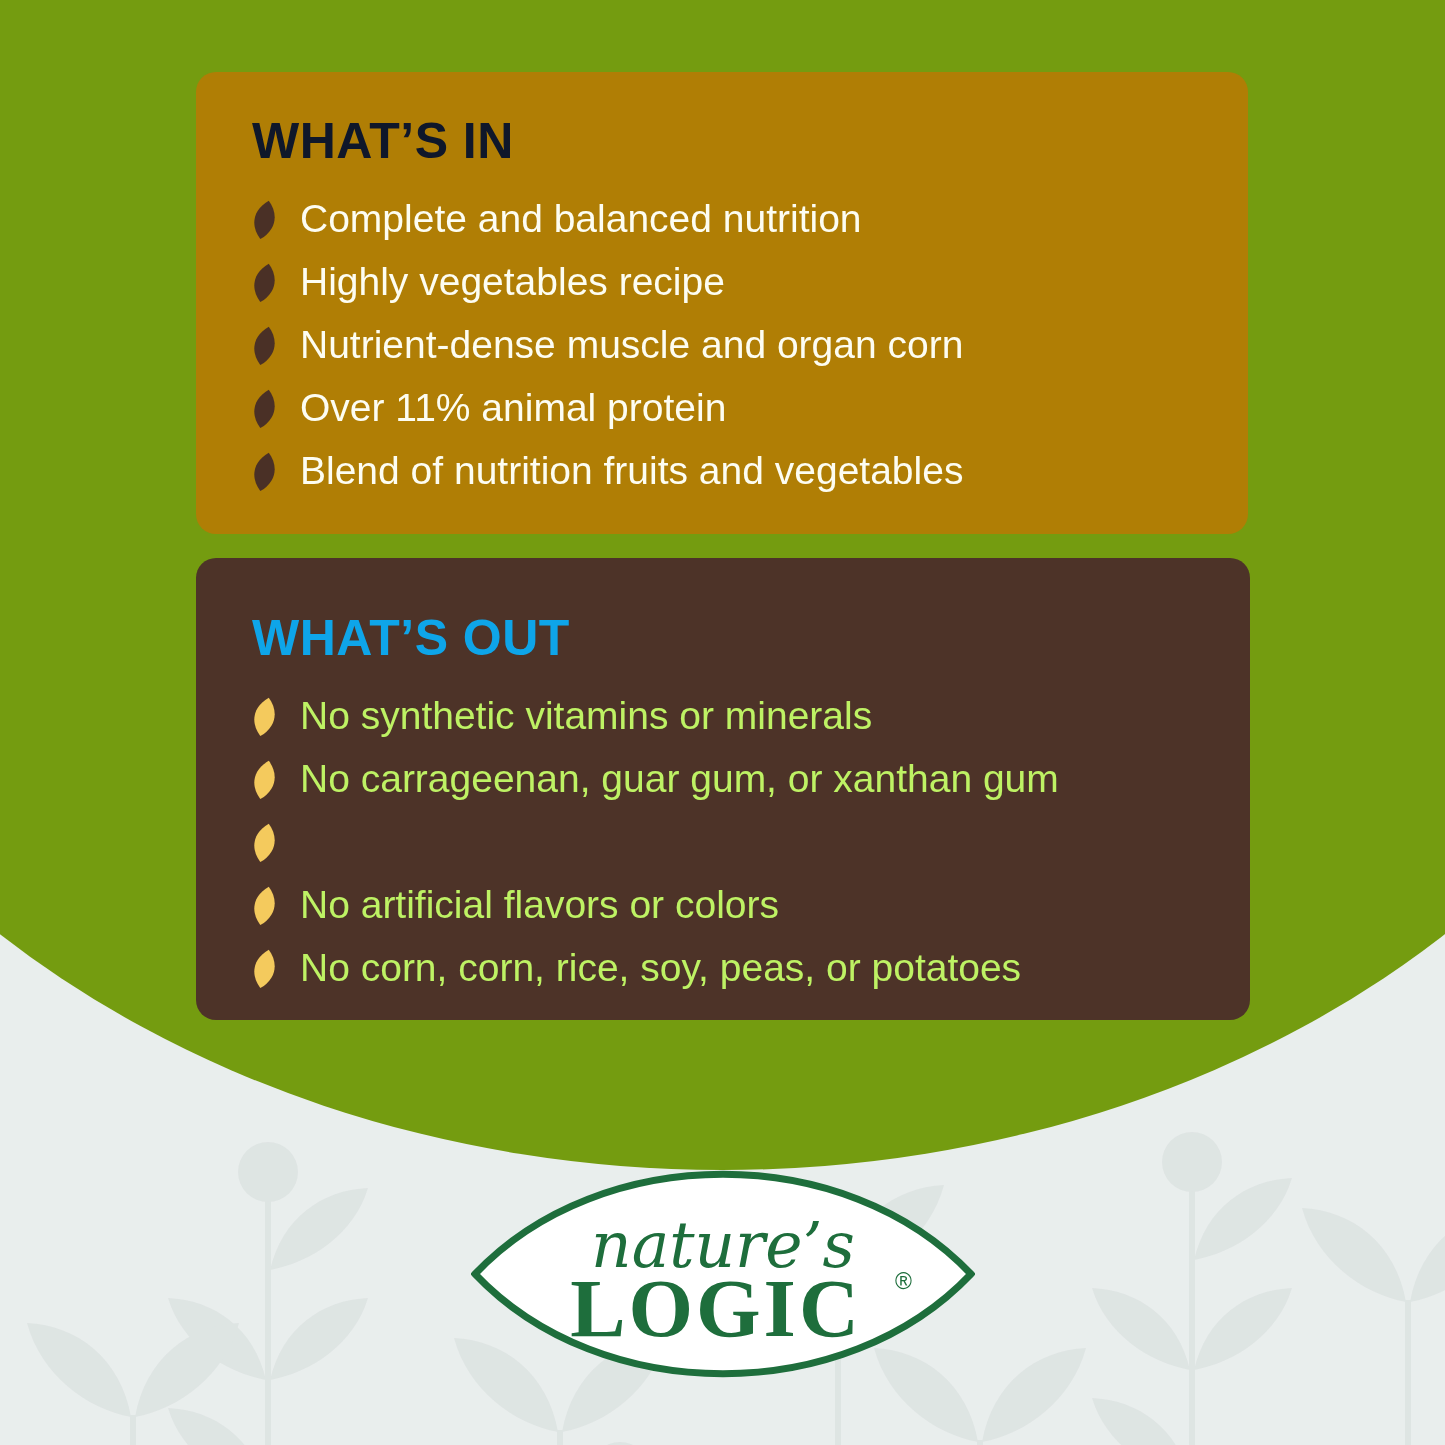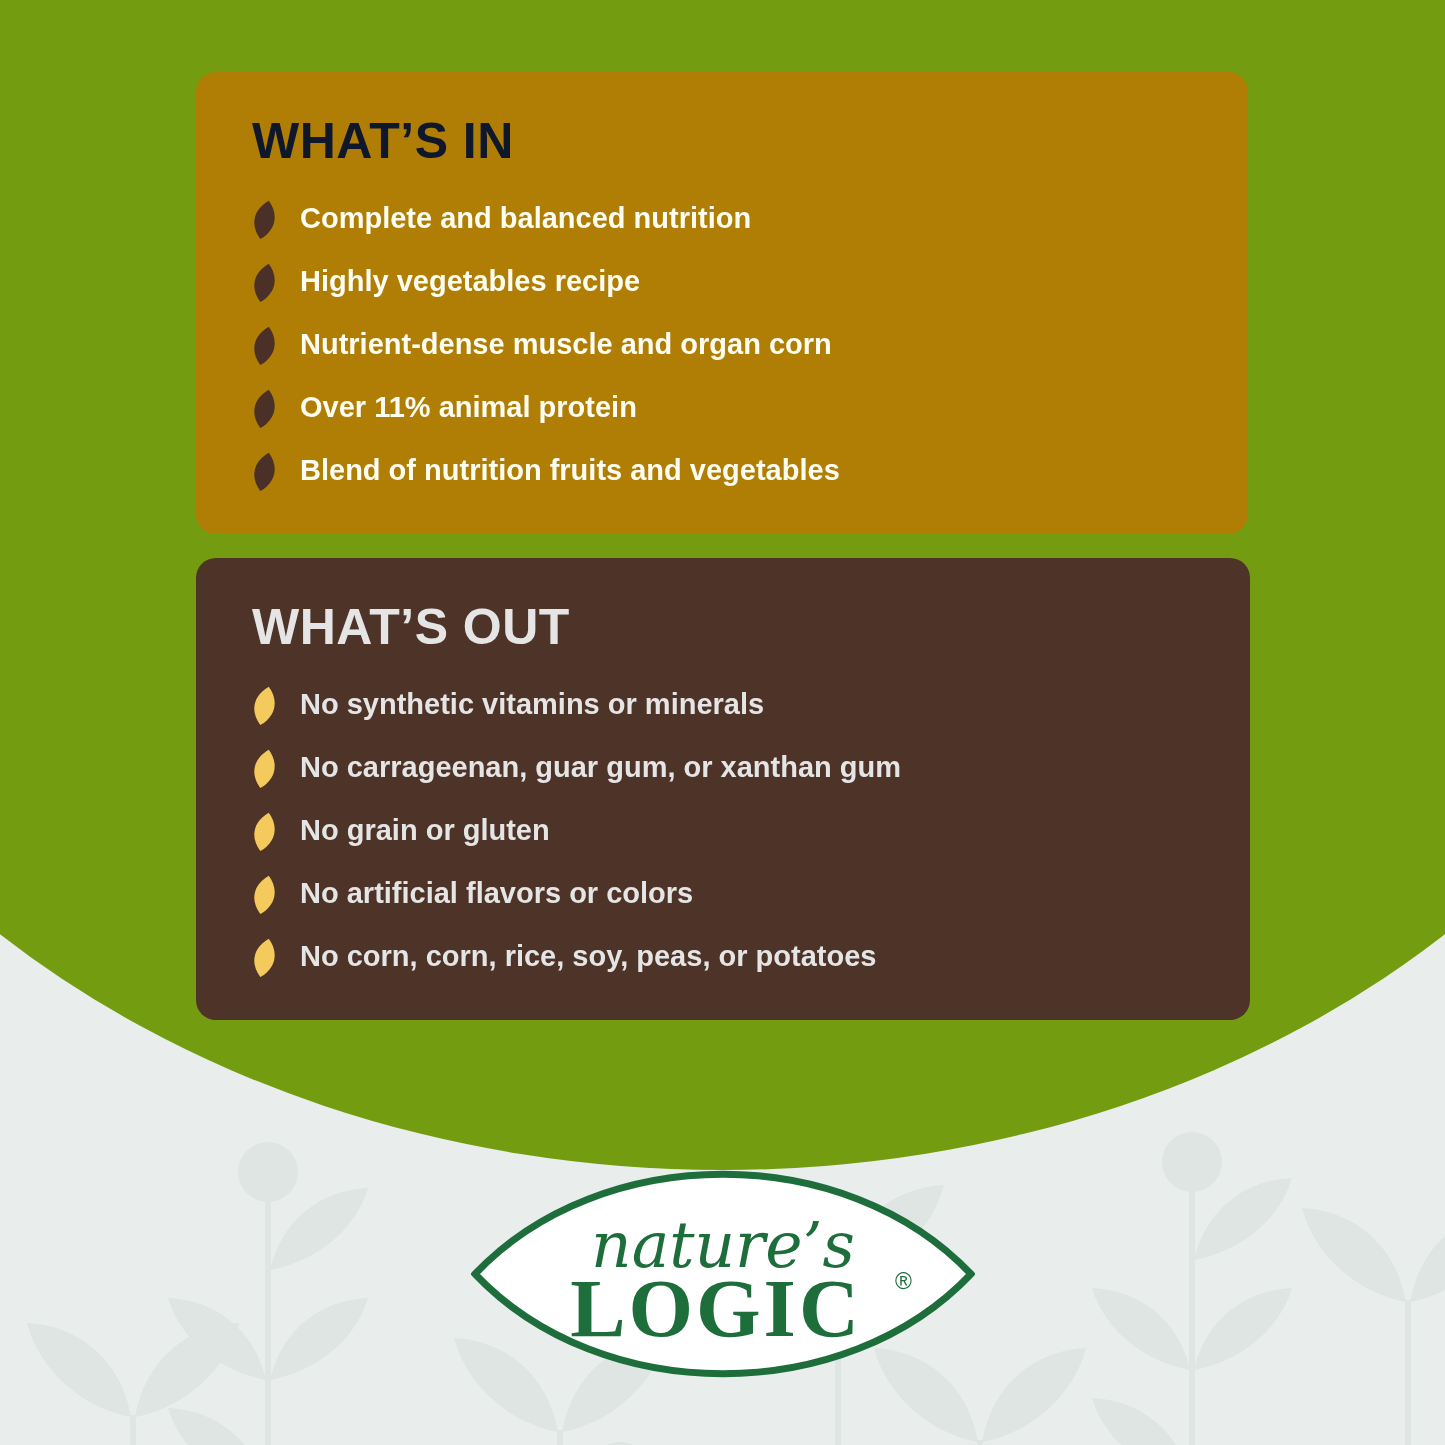--- a/index.html
+++ b/index.html
@@ -60,21 +60,21 @@
   }
 
   .card-title {
     font-size: 50px;
     font-weight: bold;
     letter-spacing: 0.5px;
     line-height: 1;
     margin: 0 0 26px 8px;
   }
   .card-in .card-title { color: #0f172a; }
-  .card-out .card-title { color: #e5e5e5; }
+  .card-out .card-title { color: #0ea5e9; margin-top: 11px; }
 
   .bullet-list {
     list-style: none;
     margin: 0;
     padding: 0;
   }
   .bullet-row {
     display: flex;
     align-items: center;
     margin-bottom: 9px;
@@ -83,28 +83,28 @@
   .leaf-bullet {
     flex: 0 0 auto;
     width: 40px;
     height: 40px;
     margin-right: 16px;
     margin-top: 2px;
   }
   .leaf-bullet svg { display: block; }
 
   .bullet-text {
-    font-size: 29px;
+    font-size: 39px;
     line-height: 1.1;
     color: #fdfdf2;
     white-space: nowrap;
-    font-weight: bold;
+    font-weight: normal;
     text-align: right;
   }
-  .card-out .bullet-text { color: #e5e5e5; }
+  .card-out .bullet-text { color: #bef264; }
 
   
   .logo-wrap {
     position: absolute;
     z-index: 5;
     left: 471px;
     top: 1149px;
     width: 504px;
     height: 250px;
   }
@@ -227,21 +227,20 @@
         </span>
         <span class="bullet-text">No carrageenan, guar gum, or xanthan gum</span>
       </li>
 
       <li class="bullet-row">
         <span class="leaf-bullet">
           <svg width="40" height="40" viewBox="0 0 40 40">
               <path d="M34.5 6.5 C35.5 22 26 35 6.5 34 C5.5 18 15 5.5 34.5 6.5 Z" transform="rotate(-33 20 20)" fill="#f4ca5d"></path>
             </svg>
         </span>
-        <span class="bullet-text">No grain or gluten</span>
       </li>
 
       <li class="bullet-row">
         <span class="leaf-bullet">
           <svg width="40" height="40" viewBox="0 0 40 40">
               <path d="M34.5 6.5 C35.5 22 26 35 6.5 34 C5.5 18 15 5.5 34.5 6.5 Z" transform="rotate(-33 20 20)" fill="#f4ca5d"></path>
             </svg>
         </span>
         <span class="bullet-text">No artificial flavors or colors</span>
       </li>

